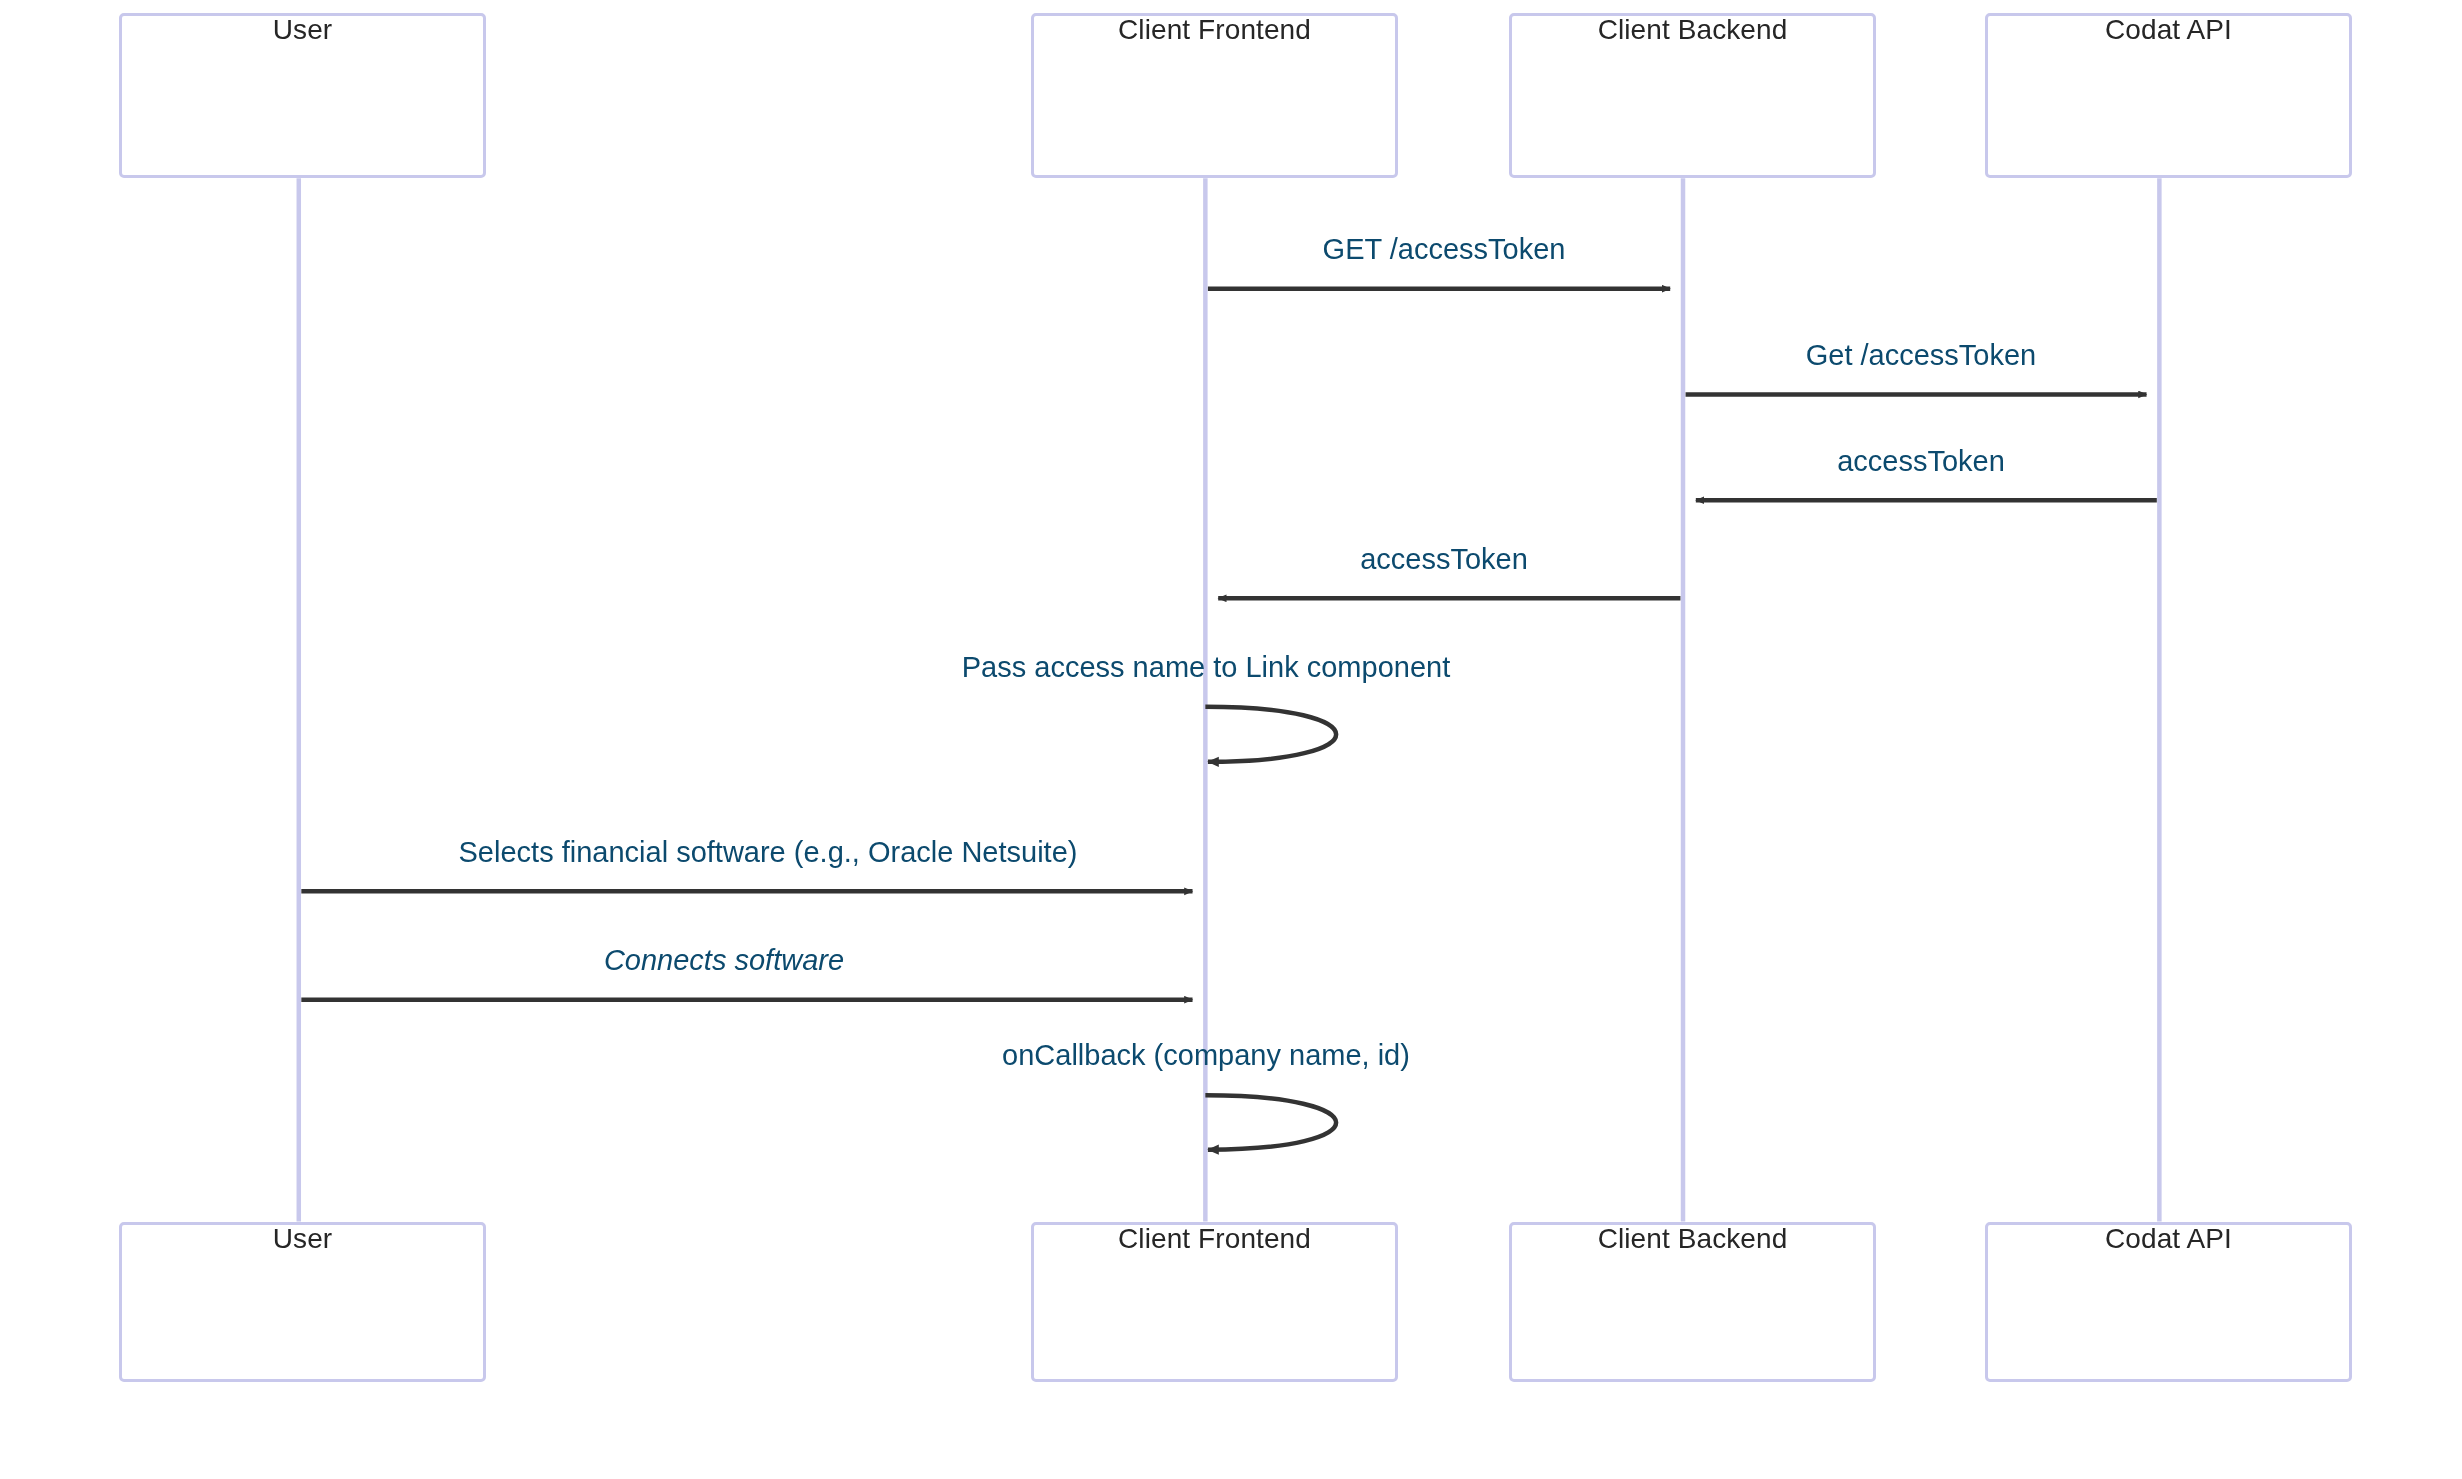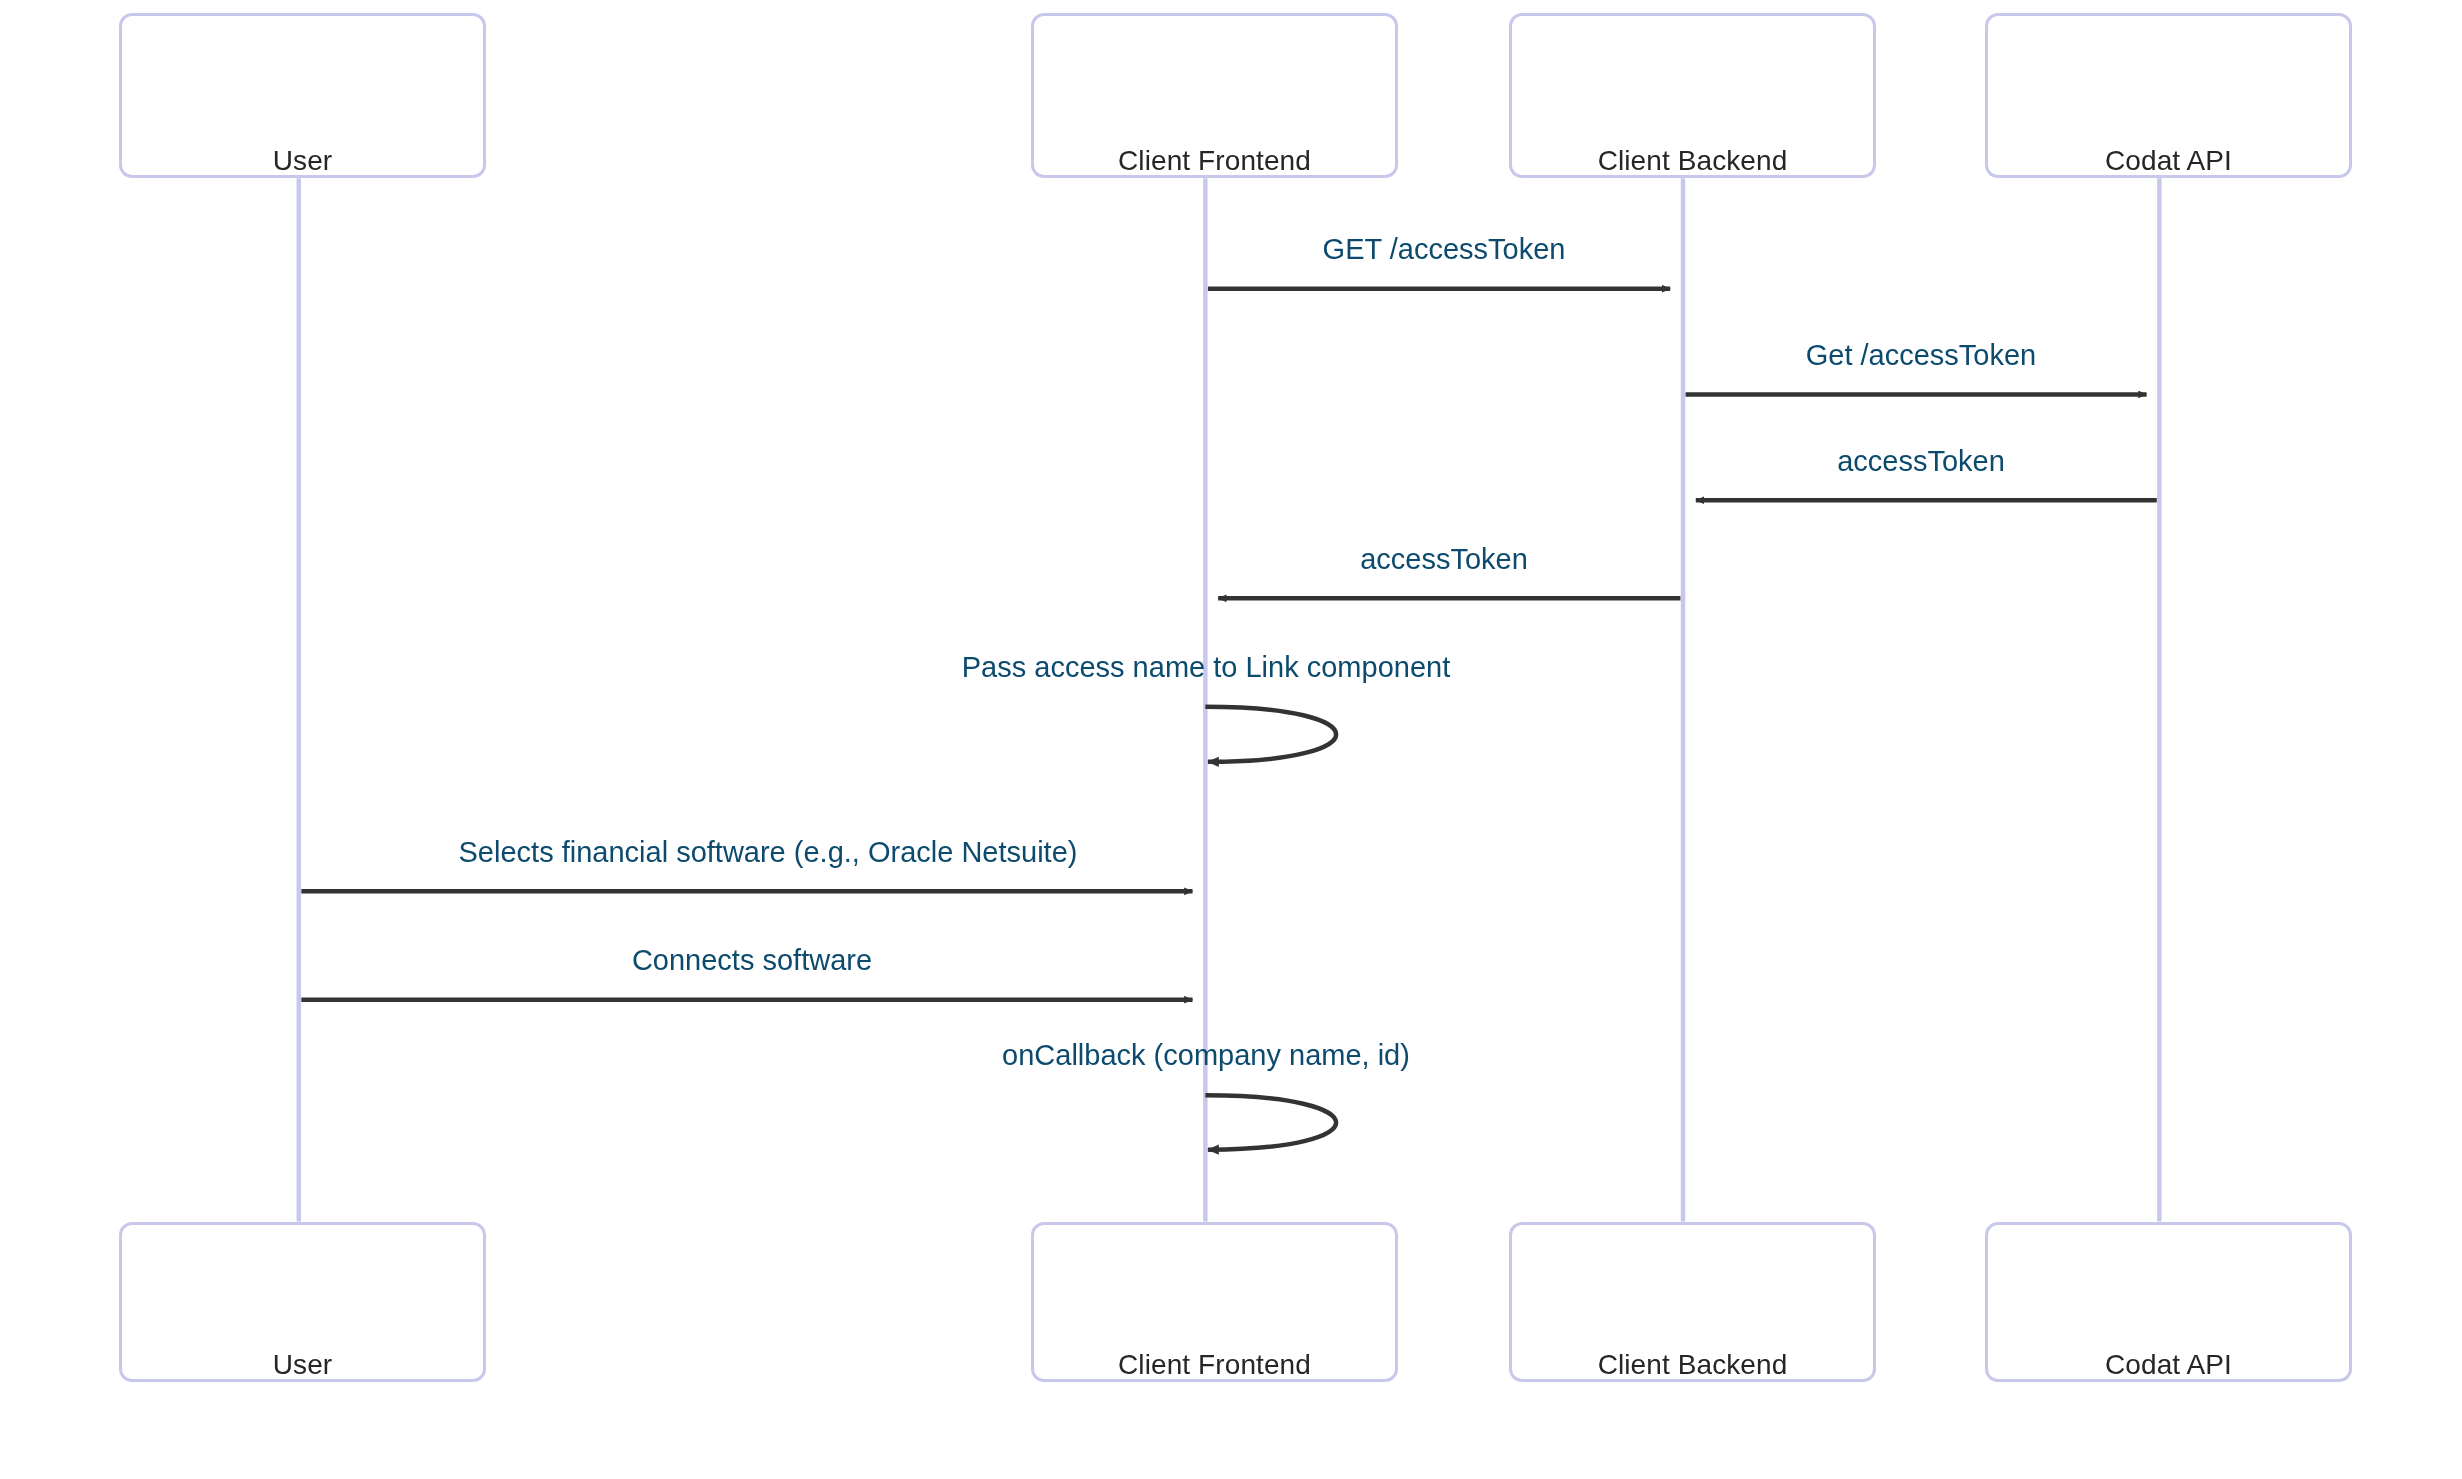--- a/index.html
+++ b/index.html
@@ -26,23 +26,23 @@
     top: 0;
     width: 2462px;
     height: 1480px;
     overflow: visible;
   }
   .participant-box {
     position: absolute;
     box-sizing: border-box;
     background: #ffffff;
     border: 3.2px solid #c8c8ec;
-    border-radius: 13px;
+    border-radius: 5px;
     display: flex;
-    align-items: flex-end;
+    align-items: flex-start;
     justify-content: center;
   }
   .participant-label {
     font-family: "Liberation Sans", sans-serif;
     font-size: 28px;
     color: #262626;
     letter-spacing: 0.1px;
     white-space: nowrap;
     line-height: 1;
   }
@@ -119,18 +119,18 @@
         <span class="participant-label">Codat API</span>
       </div>
     </div>
   <div id="labels">
       <div class="msg-label" style="left: 1444px; top: 235px;">GET /accessToken</div>
       <div class="msg-label" style="left: 1921px; top: 341px;">Get /accessToken</div>
       <div class="msg-label" style="left: 1921px; top: 447px;">accessToken</div>
       <div class="msg-label" style="left: 1444px; top: 545px;">accessToken</div>
       <div class="msg-label" style="left: 1206px; top: 653px;">Pass access name to Link component</div>
       <div class="msg-label" style="left: 752px; top: 838px; margin-left: 16px;">Selects financial software (e.g., Oracle Netsuite)</div>
-      <div class="msg-label" style="left: 752px; top: 946px;">Connects software</div>
+      <div class="msg-label" style="left: 724px; top: 946px; font-style: italic;">Connects software</div>
       <div class="msg-label" style="left: 1206px; top: 1041px;">onCallback (company name, id)</div>
     </div>
 
 </div>
 
 
 </body></html>

